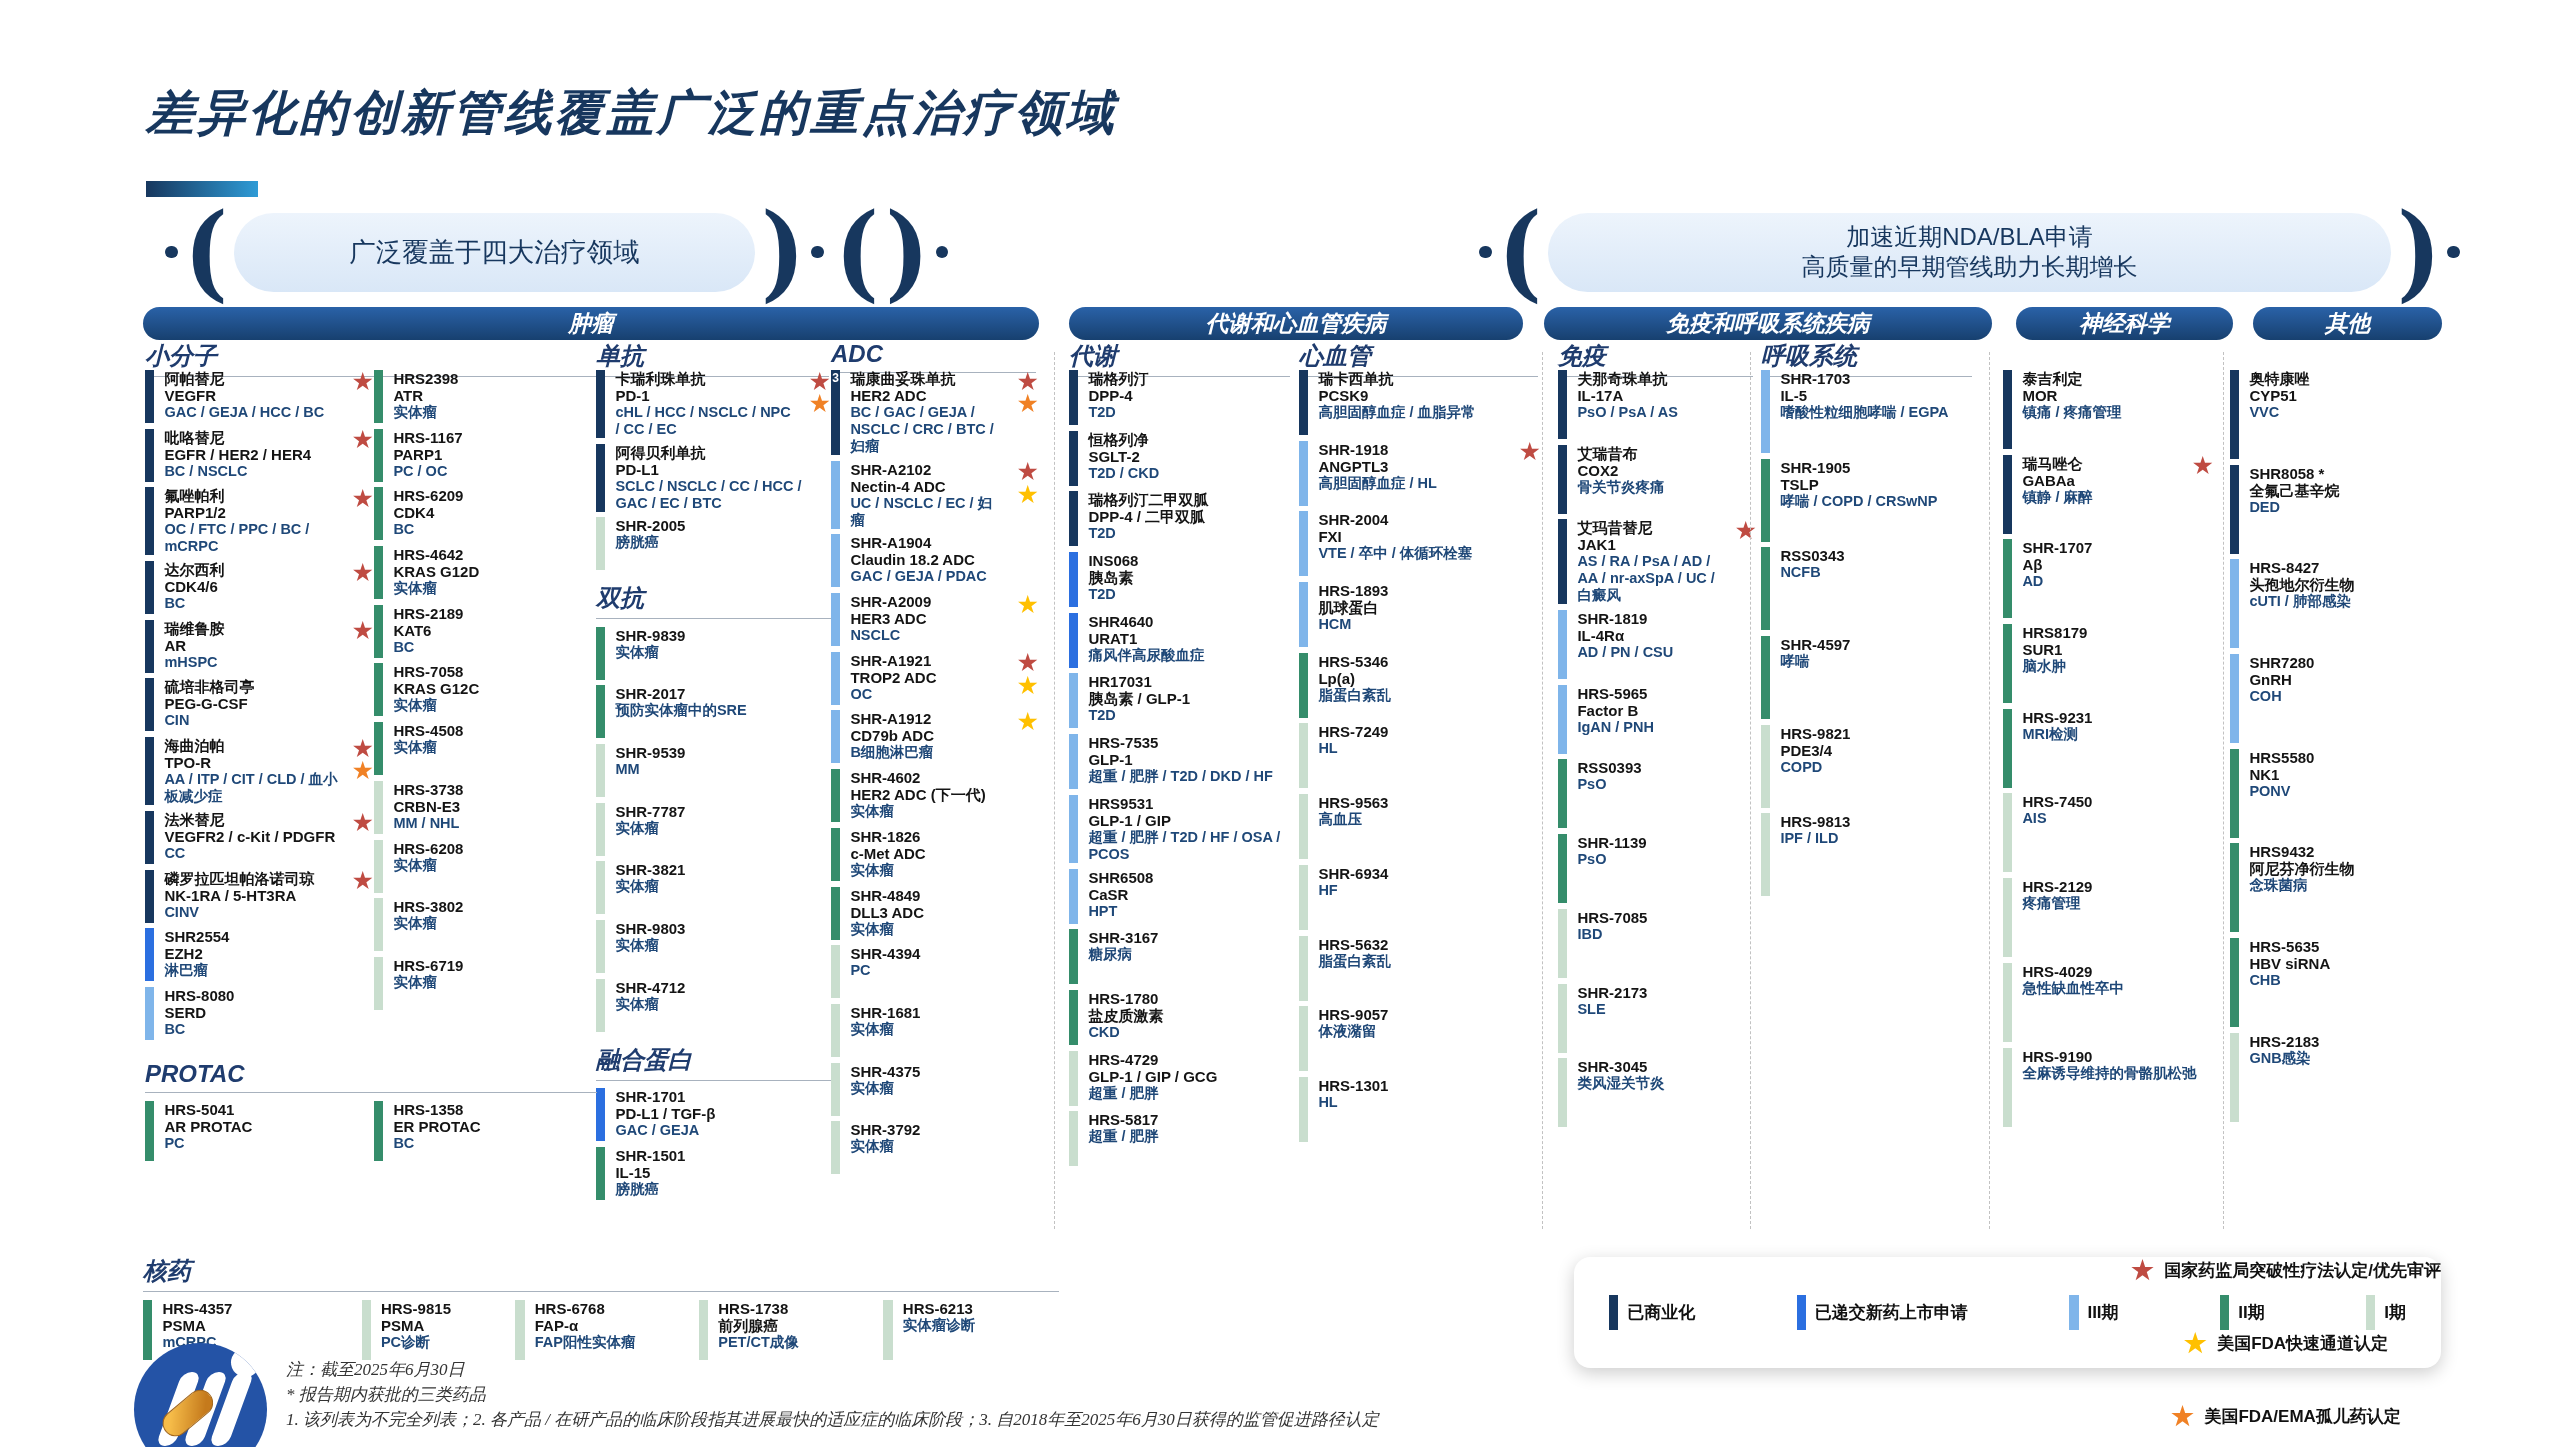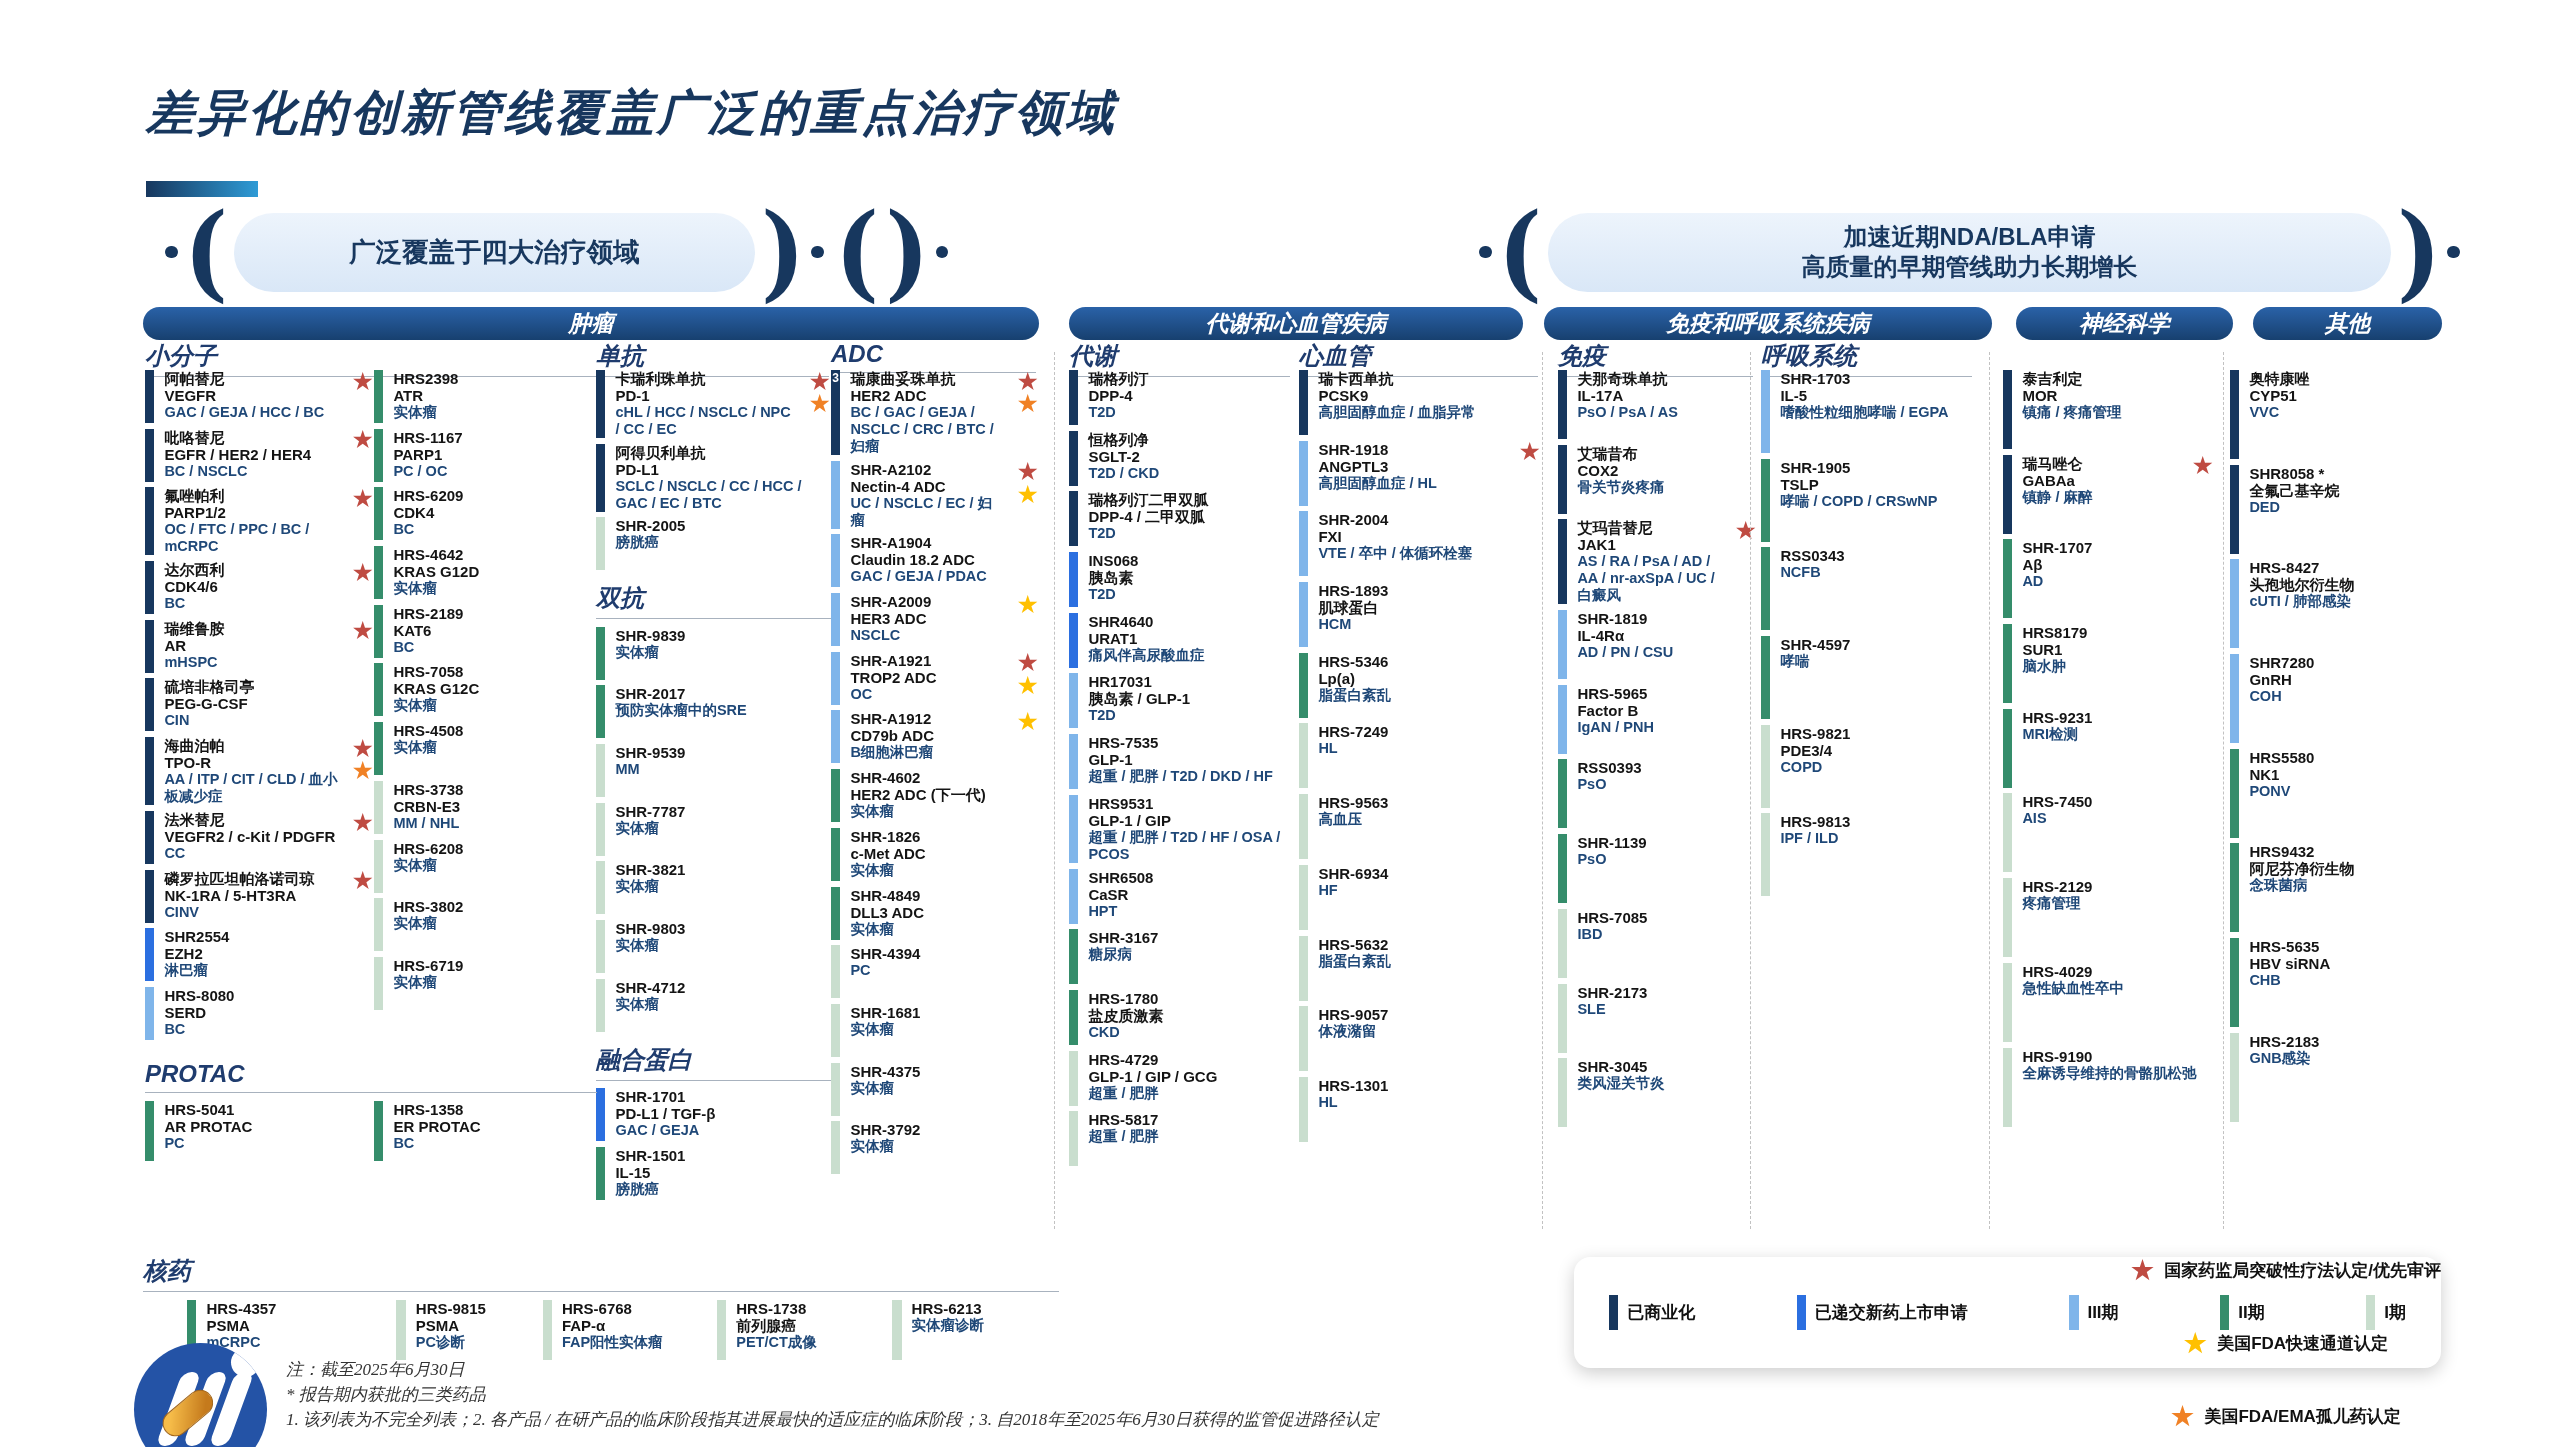--- a/index.html
+++ b/index.html
@@ -12,21 +12,21 @@
              background:linear-gradient(90deg,#17375E,#2E9BD6);}
   
   .pill-row{position:absolute;top:211px;left:0;width:2576px;height:82px;}
   .pill-group{position:absolute;display:flex;align-items:center;height:82px;gap:6.3px;}
   .pill-dot{width:12.6px;height:12.6px;border-radius:50%;background:#17375E;flex:none;}
   .pill-paren{font-family:"DejaVu Serif",serif;font-size:93px;line-height:78px;
               font-weight:bold;color:#17375E;transform:scaleY(1.12);flex:none;}
   .pill{flex:1;height:79px;border-radius:40px;
         background:linear-gradient(180deg,#EDF4FC 0%,#D9E7F7 100%);
         display:flex;flex-direction:column;align-items:center;justify-content:center;
-        color:#17375E;font-weight:bold;}
+        color:#17375E;font-weight:normal;}
   .pill .pl{font-size:26.4px;line-height:33px;white-space:nowrap;}
   .pill.two .pl{font-size:24px;line-height:30px;}
   
   .band{position:absolute;top:307px;height:33px;border-radius:16.4px;
         background:linear-gradient(180deg,#2A62A8 0%,#17406F 100%);
         color:#fff;font-weight:bold;font-size:22.6px;font-style:italic;
         display:flex;align-items:center;justify-content:center;white-space:nowrap;}
   
   .subhead{position:absolute;top:340px;font-size:24px;font-weight:bold;font-style:italic;
            color:#1F3C6E;border-bottom:1.9px solid #A8B2BE;padding-bottom:3.8px;white-space:nowrap;}
@@ -1028,21 +1028,21 @@
               <div class="l2">ER PROTAC</div>
               <div class="l3">BC</div>
             </div>
           </div>
         </div>
       </div>
     </div>
     <div class="block" style="left: 143px; top: 1249px; width: 916px;">
       <div class="inline-head">核药</div>
       <div class="block-row">
-        <div style="width: 184px; margin-left: 44px; --mh: 60px;">
+        <div style="width: 184px; --mh: 60px;">
           <div class="entry">
             <div class="bar" style="background: rgb(53, 141, 107);"></div>
             <div class="txt">
               <div class="l1">HRS-4357</div>
               <div class="l2">PSMA</div>
               <div class="l3">mCRPC</div>
             </div>
           </div>
         </div>
         <div style="width: 155px; padding-left: 36px; --mh: 60px;">

